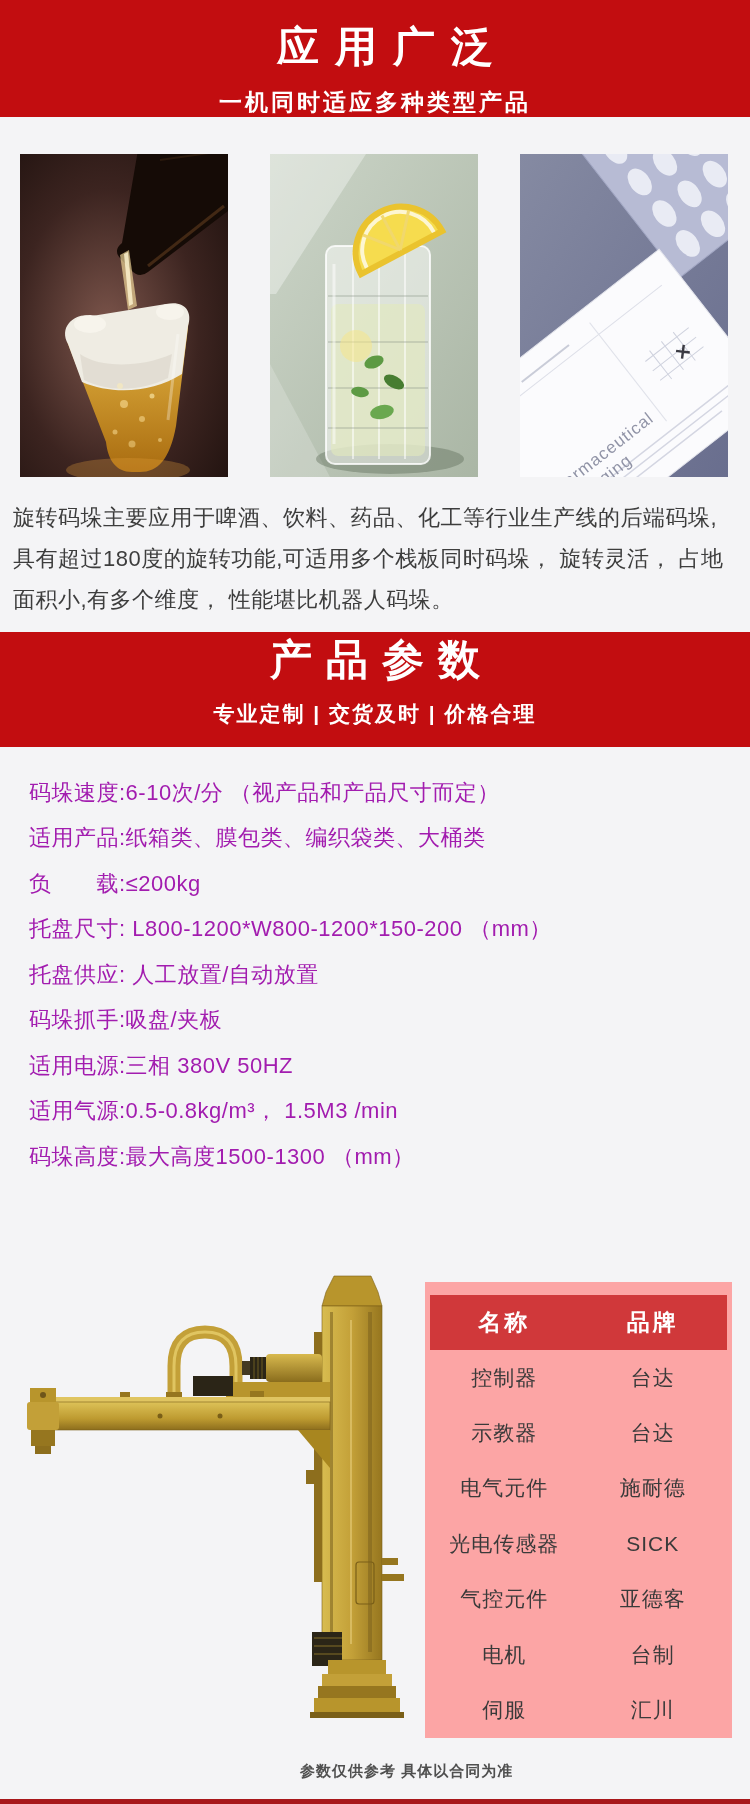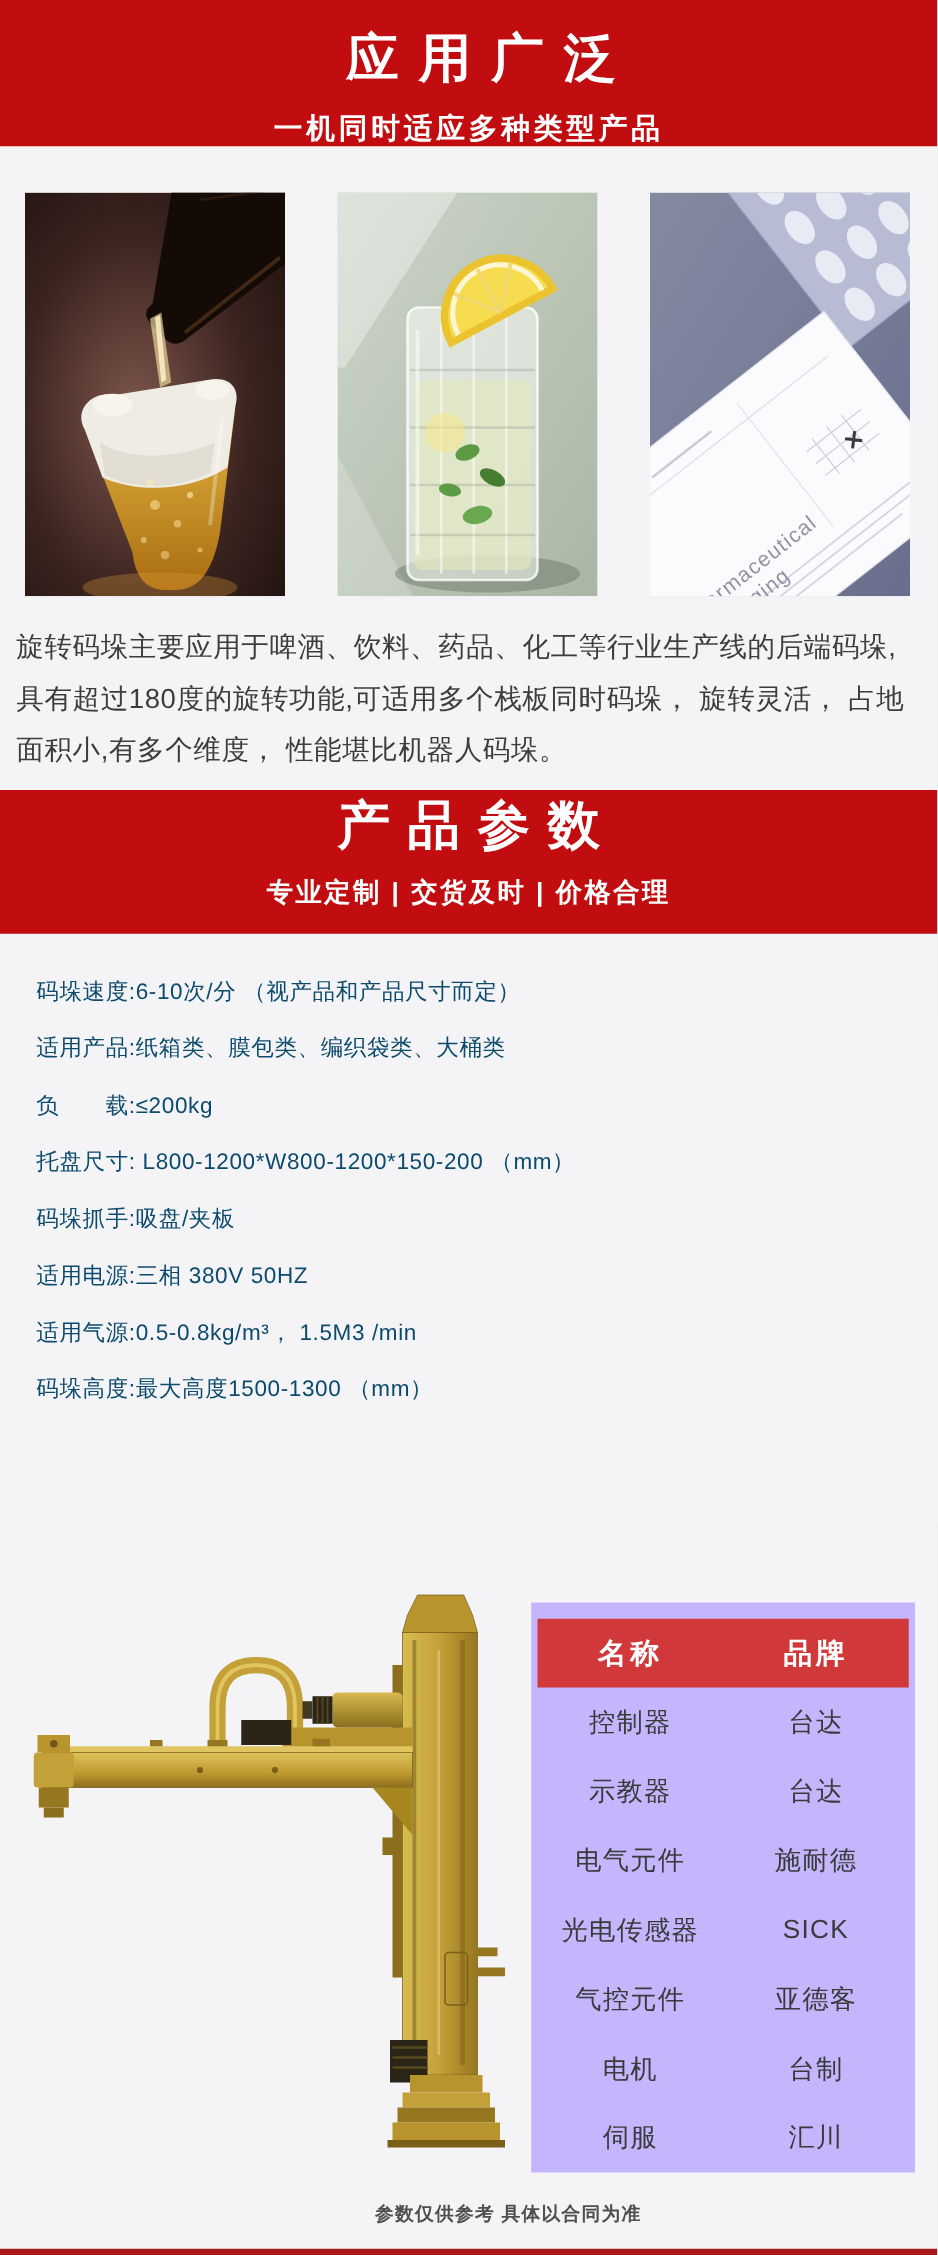--- a/index.html
+++ b/index.html
@@ -21,27 +21,27 @@
   .photo{width:208px;height:323px;margin:0;overflow:hidden;background:#ddd;}
   .photo svg{display:block;}
 
   
   .desc{position:absolute;top:497px;left:13px;width:724px;margin:0;
         font-size:22px;line-height:41px;color:#3d3d3d;letter-spacing:.5px;}
 
   
   .specs{position:absolute;top:770px;left:0;width:750px;margin:0;list-style:none;
          padding:0 20px 0 29px;box-sizing:border-box;}
-  .specs li{height:45.5px;display:flex;align-items:center;font-size:18px;color:#0c4a6e;letter-spacing:.5px;}
+  .specs li{height:45.5px;display:flex;align-items:center;font-size:22px;color:#a21caf;letter-spacing:.5px;}
 
   
   .machine{position:absolute;left:0;top:1262px;width:420px;height:460px;}
 
   
-  .brand-card{position:absolute;left:425px;top:1282px;width:307px;height:456px;background:#c4b5fd;}
+  .brand-card{position:absolute;left:425px;top:1282px;width:307px;height:456px;background:#fca5a5;}
   .bt-header{margin:13px 5px 0 5px;height:55px;background:#d0383a;color:#fff;
              display:flex;font-weight:bold;font-size:23px;}
   .bt-header span{flex:1;display:flex;align-items:center;justify-content:center;letter-spacing:3px;}
   .bt-row{height:55.4px;margin:0 5px;display:flex;font-size:21px;color:#3a3a3a;align-items:center;}
   .bt-row span{flex:1;display:flex;align-items:center;justify-content:center;letter-spacing:1px;}
 
   .footnote{position:absolute;top:1750px;left:288px;margin:12px;font-size:15px;font-weight:bold;
             color:#4f4f4f;letter-spacing:1px;}
   .bottom-bar{position:absolute;left:0;top:1799px;width:750px;height:5px;background:#a8181b;}
 </style>
@@ -183,20 +183,21 @@
   <header class="banner banner-params">
     <h1>产品参数</h1>
     <p class="sub">专业定制 | 交货及时 | 价格合理</p>
   </header>
 
   <ul class="specs">
     <li>码垛速度:6-10次/分 （视产品和产品尺寸而定）</li>
     <li>适用产品:纸箱类、膜包类、编织袋类、大桶类</li>
     <li>负　　载:≤200kg</li>
     <li>托盘尺寸: L800-1200*W800-1200*150-200 （mm）</li>
+    <li>托盘供应: 人工放置/自动放置</li>
     <li>码垛抓手:吸盘/夹板</li>
     <li>适用电源:三相 380V 50HZ</li>
     <li>适用气源:0.5-0.8kg/m³， 1.5M3 /min</li>
     <li>码垛高度:最大高度1500-1300 （mm）</li>
   </ul>
 
   <div class="machine">
     <svg width="420" height="460" viewBox="0 0 420 460">
       <defs>
         <linearGradient id="colGrad" x1="0" y1="0" x2="1" y2="0">

